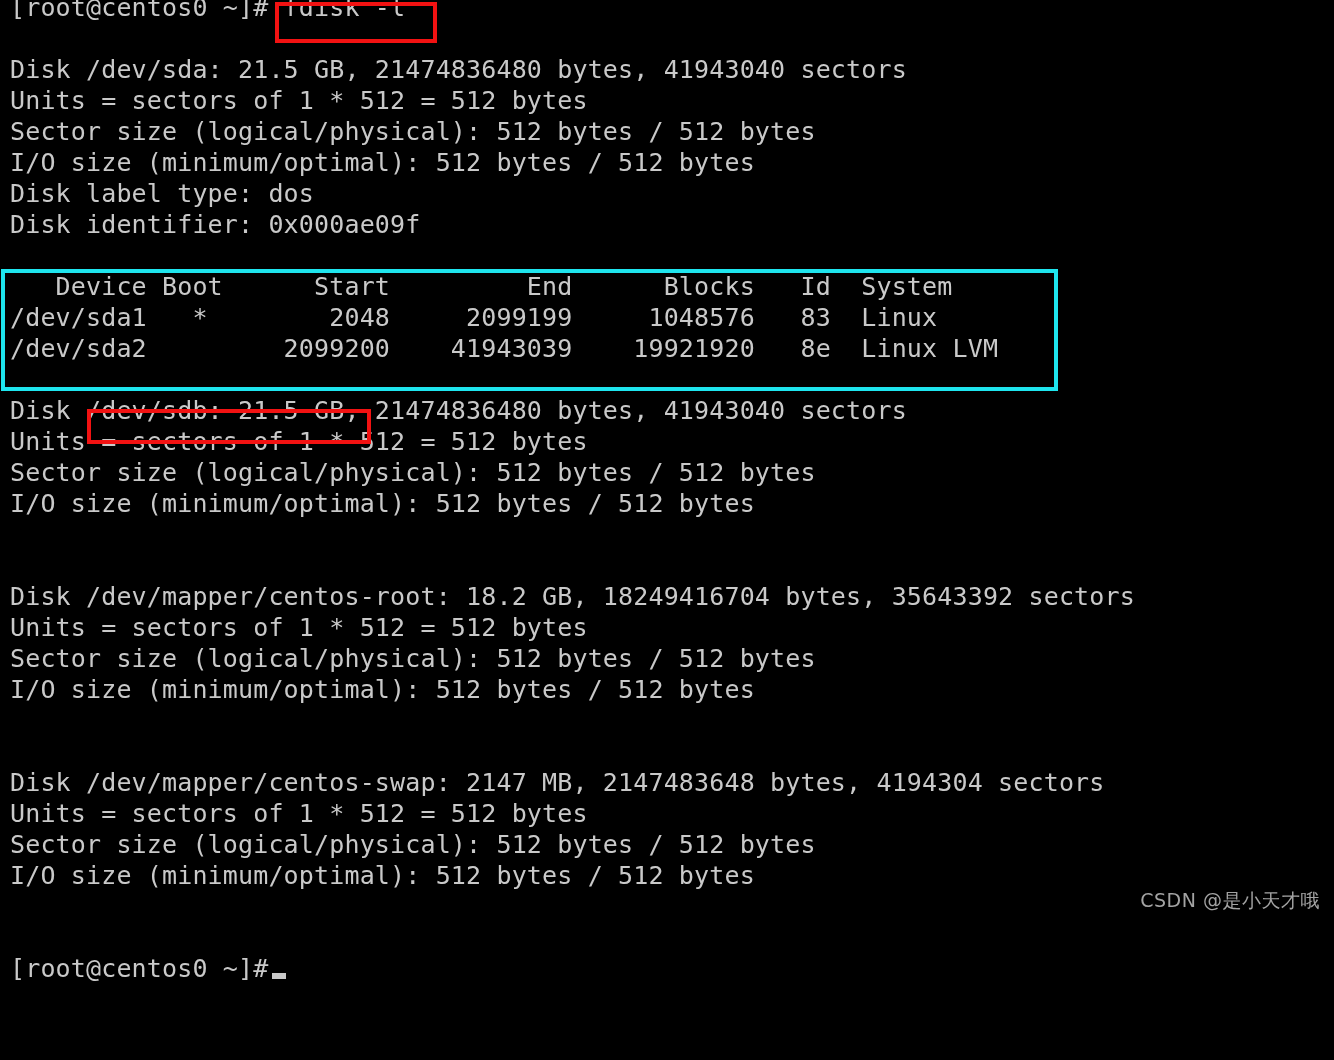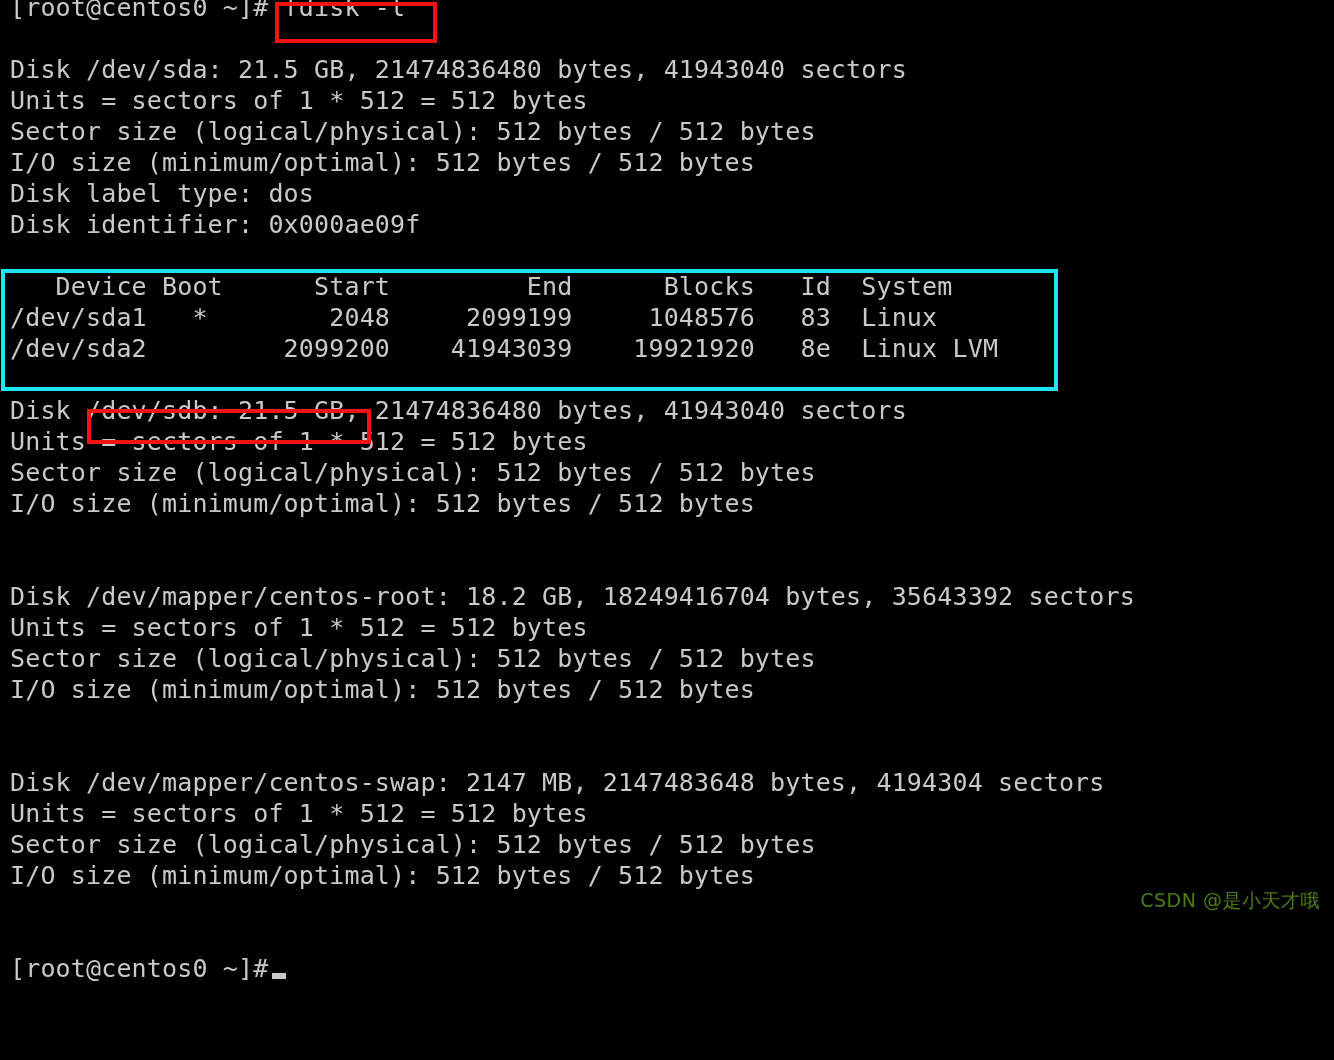--- a/index.html
+++ b/index.html
@@ -86,15 +86,15 @@
 <body>
 
 <div id="terminal" style="background: rgb(0, 0, 0); color: rgb(201, 201, 201);">
 
   <pre class="screen-text"><span class="line">[root@centos0 ~]# fdisk -l</span><span class="line"></span><span class="line">Disk /dev/sda: 21.5 GB, 21474836480 bytes, 41943040 sectors</span><span class="line">Units = sectors of 1 * 512 = 512 bytes</span><span class="line">Sector size (logical/physical): 512 bytes / 512 bytes</span><span class="line">I/O size (minimum/optimal): 512 bytes / 512 bytes</span><span class="line">Disk label type: dos</span><span class="line">Disk identifier: 0x000ae09f</span><span class="line"></span><span class="line">   Device Boot      Start         End      Blocks   Id  System</span><span class="line">/dev/sda1   *        2048     2099199     1048576   83  Linux</span><span class="line">/dev/sda2         2099200    41943039    19921920   8e  Linux LVM</span><span class="line"></span><span class="line">Disk /dev/sdb: 21.5 GB, 21474836480 bytes, 41943040 sectors</span><span class="line">Units = sectors of 1 * 512 = 512 bytes</span><span class="line">Sector size (logical/physical): 512 bytes / 512 bytes</span><span class="line">I/O size (minimum/optimal): 512 bytes / 512 bytes</span><span class="line"></span><span class="line"></span><span class="line">Disk /dev/mapper/centos-root: 18.2 GB, 18249416704 bytes, 35643392 sectors</span><span class="line">Units = sectors of 1 * 512 = 512 bytes</span><span class="line">Sector size (logical/physical): 512 bytes / 512 bytes</span><span class="line">I/O size (minimum/optimal): 512 bytes / 512 bytes</span><span class="line"></span><span class="line"></span><span class="line">Disk /dev/mapper/centos-swap: 2147 MB, 2147483648 bytes, 4194304 sectors</span><span class="line">Units = sectors of 1 * 512 = 512 bytes</span><span class="line">Sector size (logical/physical): 512 bytes / 512 bytes</span><span class="line">I/O size (minimum/optimal): 512 bytes / 512 bytes</span><span class="line"></span><span class="line"></span><span class="line"><span>[root@centos0 ~]#</span><span class="cursor"></span></span></pre>
 
   <div class="annot annot-red" id="annot-0" style="left: 275px; top: 2px; width: 162px; height: 41px; border-color: rgb(242, 18, 18);"></div>
   <div class="annot annot-cyan" id="annot-1" style="left: 1px; top: 269px; width: 1057px; height: 122px; border-color: rgb(30, 229, 238);"></div>
   <div class="annot annot-red" id="annot-2" style="left: 87px; top: 409px; width: 284px; height: 35px; border-color: rgb(242, 18, 18);"></div>
 
-  <div id="watermark" style="color: #4d7c0f;">CSDN @是小天才哦</div>
+  <div id="watermark" style="color: #a3a3a3;">CSDN @是小天才哦</div>
 
 </div>
 
 </body></html>

